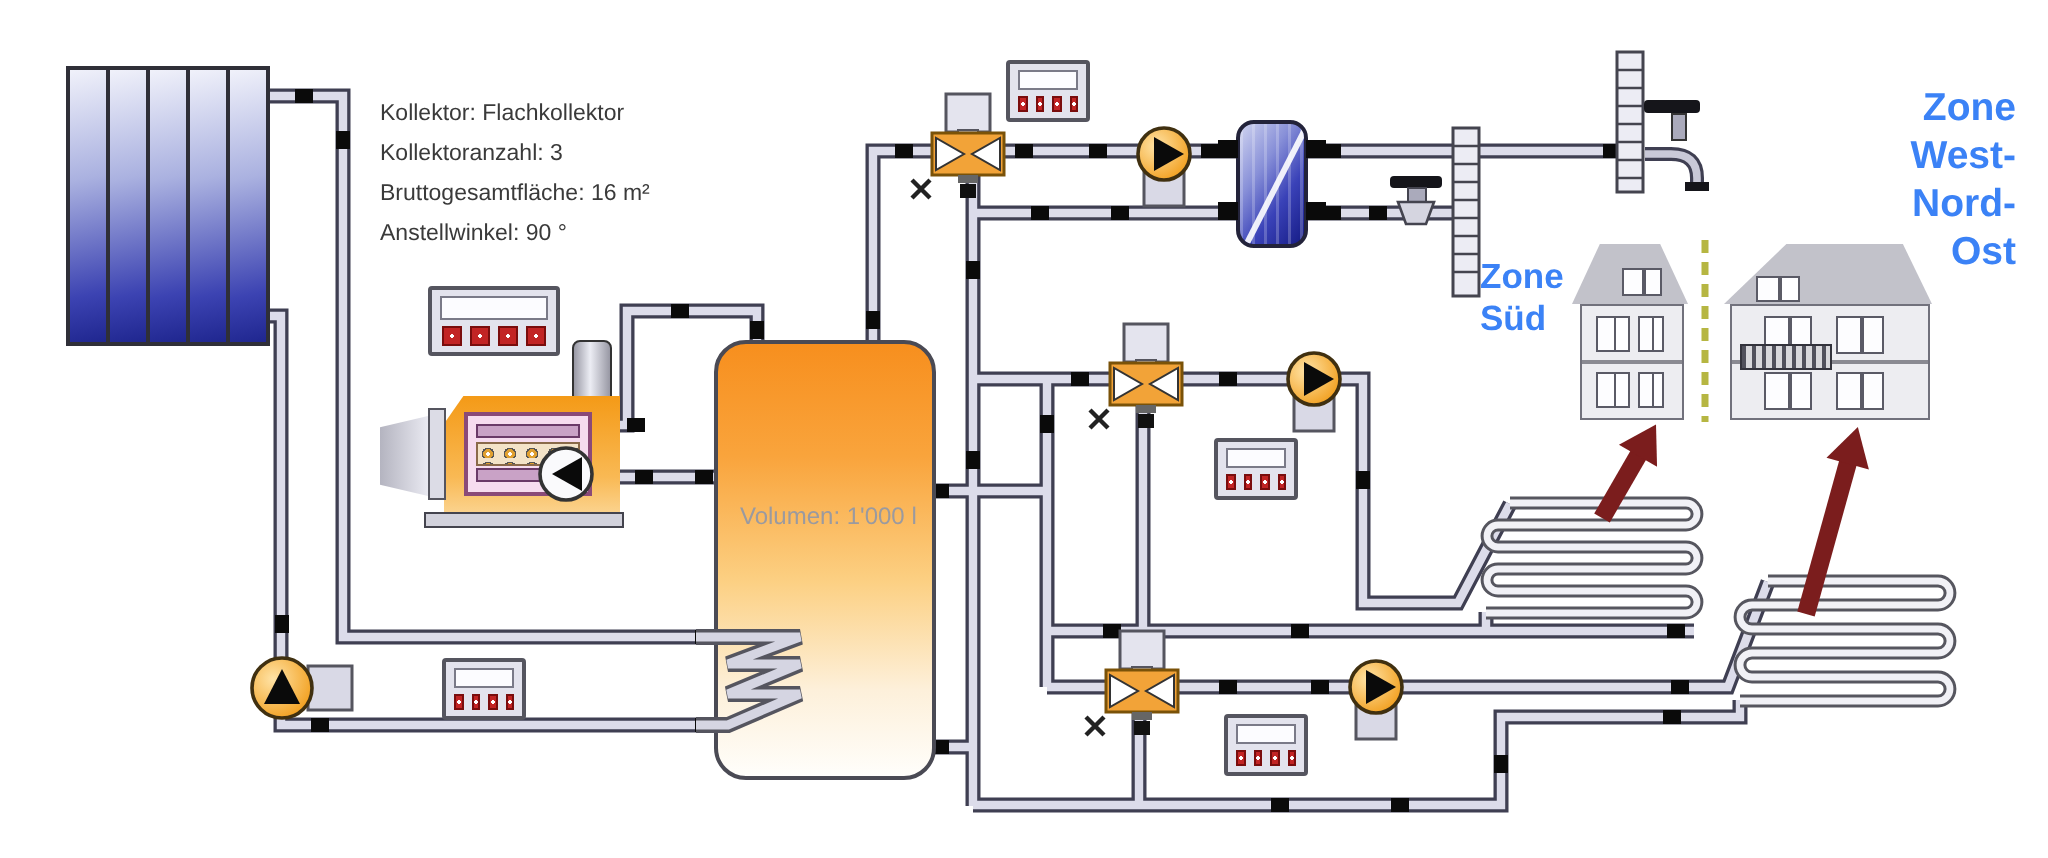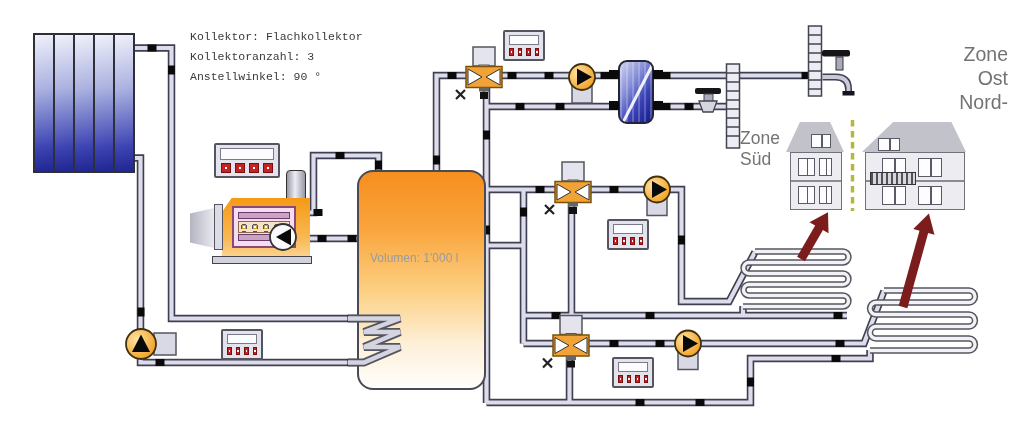--- a/index.html
+++ b/index.html
@@ -9,36 +9,36 @@
   .abs{position:absolute;box-sizing:border-box;}
 
   
   .pO{fill:none;stroke:#3f3f52;stroke-width:7.5;}
   .pI{fill:none;stroke:#dcdcea;stroke-width:4.2;}
   .cO{fill:none;stroke:#56565f;stroke-width:6.4;}
   .cI{fill:none;stroke:#f1f1f6;stroke-width:3.4;}
   .fit{fill:#0a0a0a;}
 
   
-  .info{left:190px;top:27px;font-size:11.5px;line-height:20px;color:#3a3a3a;font-family:Liberation Mono, monospace;}
+  .info{left:190px;top:47px;font-size:11.5px;line-height:20px;color:#3a3a3a;}
 
   
   .collector{left:33px;top:33px;width:102px;height:140px;border:2px solid #2f2f38;background:#2f2f38;display:flex;gap:2px;}
   .collector i{flex:1;background:linear-gradient(168deg,#f0f1fa 0%,#aab1e0 40%,#3c43b2 82%,#1f268f 100%);}
 
   
   .ctrl{background:#e3e3ed;border:2px solid #55555f;border-radius:2px;padding:3px 4px;}
   .ctrl-screen{background:#fcfcff;border:1px solid #7a7a88;height:8px;margin-bottom:3px;}
   .ctrl-btns{display:flex;gap:4px;justify-content:center;}
   .ctrl-btns i{width:6px;height:6px;background:radial-gradient(circle at 50% 50%,#fff 0 1px,#c22424 1px 100%);border:1px solid #7a0d0d;}
   .ctrl-lg .ctrl-screen{height:10px;}
   .ctrl-lg .ctrl-btns i{width:8px;height:8px;}
 
   
-  .tank{left:357px;top:170px;width:129px;height:220px;border:2px solid #4a4a54;border-radius:16px;
+  .tank{left:357px;top:170px;width:111px;height:220px;border:2px solid #4a4a54;border-radius:16px;
         background:linear-gradient(180deg,#f78f1e 0%,#f9a43c 26%,#fcd083 55%,#fdf0da 80%,#fffefb 100%);}
   .tank-label{position:absolute;left:11px;top:76px;font-size:12px;line-height:20px;color:#9a9aa0;white-space:nowrap;}
 
   
   .hx{left:618px;top:60px;width:36px;height:64px;border:2px solid #23233a;border-radius:9px;overflow:hidden;
       background:repeating-linear-gradient(90deg,rgba(255,255,255,.22) 0 1.5px,rgba(255,255,255,0) 1.5px 6px),
                  linear-gradient(125deg,#d0d4f0 0%,#8890d8 35%,#3a42b8 65%,#151b85 100%);}
   .hx-slash{position:absolute;left:15px;top:-8px;width:2.5px;height:84px;background:rgba(255,255,255,.9);transform:rotate(27deg);}
 
   
@@ -60,21 +60,21 @@
   
   .roof{position:absolute;background:#c2c2ca;}
   .walls{position:absolute;background:#ededf1;border:1.5px solid #71717c;}
   .floor{position:absolute;left:0;right:0;height:1.5px;background:#8a8a92;}
   .win{position:absolute;background:#fdfdff;border:1.5px solid #5a5a66;box-sizing:border-box;}
   .win::after{content:"";position:absolute;left:50%;top:0;bottom:0;width:1.5px;background:#5a5a66;}
   .balcony{position:absolute;border:1px solid #33333c;
            background:repeating-linear-gradient(90deg,#51515c 0 2px,#d8d8dc 2px 5px);}
 
   
-  .zone-label{font-weight:normal;color:#737373;}
+  .zone-label{font-weight:bold;color:#3b82f6;}
   .zone-sued{left:740px;top:128px;font-size:17.5px;line-height:21px;}
   .zone-wno{left:918px;top:42px;width:90px;text-align:right;font-size:19.5px;line-height:24px;}
 </style>
 </head>
 <body>
 
 <div class="stage">
 
   <svg width="1024" height="429" viewBox="0 0 1024 429">
     <defs>
@@ -188,20 +188,21 @@
     <i></i>
       <i></i>
       <i></i>
       <i></i>
       <i></i>
   </div>
 
   <div class="abs info">
     <div>Kollektor: Flachkollektor</div>
     <div>Kollektoranzahl: 3</div>
+    <div>Bruttogesamtfläche: 16 m²</div>
     <div>Anstellwinkel: 90 °</div>
   </div>
 
   <div class="abs ctrl ctrl-lg" style="left:214px;top:143px;width:66px;">
     <div class="ctrl-screen"></div>
     <div class="ctrl-btns">
         <i></i>
         <i></i>
         <i></i>
         <i></i>
@@ -290,22 +291,23 @@
       <div class="win" style="left:52px;top:33px;width:24px;height:19px;"></div>
     </div>
   </div>
 
   <div class="abs zone-label zone-sued">
     <div>Zone</div>
     <div>Süd</div>
   </div>
   <div class="abs zone-label zone-wno">
     <div>Zone</div>
+    <div>West-</div>
+    <div>Nord-</div>
     <div>Ost</div>
-    <div>Nord-</div>
   </div>
 
   <svg width="1024" height="429" viewBox="0 0 1024 429">
     <defs>
       <path id="tcoil" d="M348 318.5 H400 L364 332 H400 L364 347 H400 L364 362.5 H348"></path>
     </defs>
     <g>
       <use href="#tcoil" fill="none" stroke="#55555f" stroke-width="8"></use>
       <use href="#tcoil" fill="none" stroke="#d5d5e2" stroke-width="4.5"></use>
     </g>

